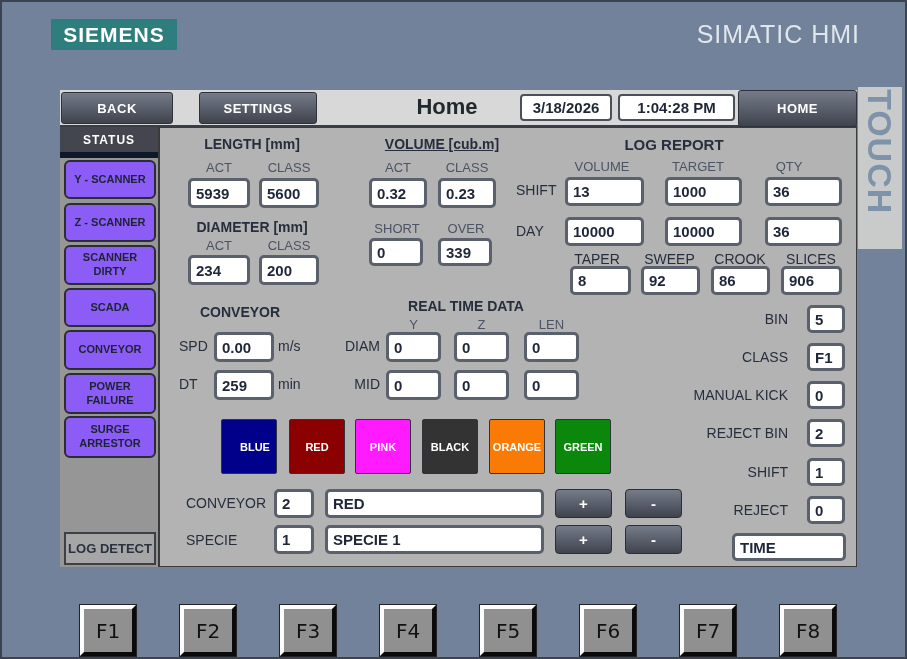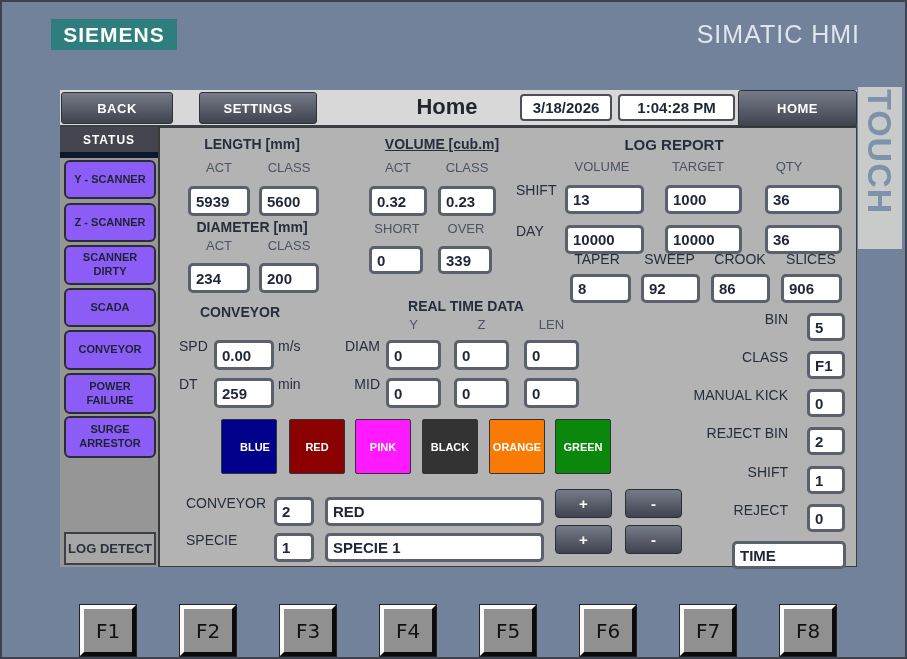--- a/index.html
+++ b/index.html
@@ -33,21 +33,21 @@
   .grnbtn{background:#8b5cf6;border:2px solid #2a2d33;border-radius:6px;color:#1c2433;
     font-weight:bold;font-size:11px;display:flex;align-items:center;justify-content:center;
     text-align:center;line-height:1.25;padding:6px;}
   .graybtn{background:#a6a6a6;border:2px solid #3c4048;color:#2b323f;font-weight:bold;font-size:13px;
     display:flex;align-items:center;justify-content:center;}
   .title{color:#262e3e;font-weight:bold;font-size:14px;text-align:center;}
   .lbl{color:#4b5364;font-size:13px;text-align:center;}
   .blbl{color:#262e3e;font-weight:normal;font-size:14px;}
   .r{text-align:right;}
   .fld{background:#fff;border:3px solid #5a606c;border-radius:5px;color:#1e2638;
-    font-weight:bold;font-size:15px;display:flex;align-items:center;padding-left:5px;margin-top:8px;}
+    font-weight:bold;font-size:15px;display:flex;align-items:center;padding-left:5px;}
   .pmbtn{background:linear-gradient(#767b89,#3f434e);border:1px solid #2b2e36;border-radius:4px;
     color:#fff;font-weight:bold;font-size:15px;display:flex;align-items:center;justify-content:center;}
   .clrbtn{border:1px solid #2f3338;border-radius:2px;color:#fff;font-weight:bold;font-size:11px;
     display:flex;align-items:center;justify-content:center;}
   .fkey{background:#909090;border-top:4px solid #fdfdfd;border-left:4px solid #fdfdfd;
     border-right:4px solid #0a0a0a;border-bottom:4px solid #0a0a0a;outline:1px solid #222;
     color:#111;font-size:20px;display:flex;align-items:center;justify-content:center;
     font-family:"DejaVu Sans",sans-serif;}
 </style>
 </head>

